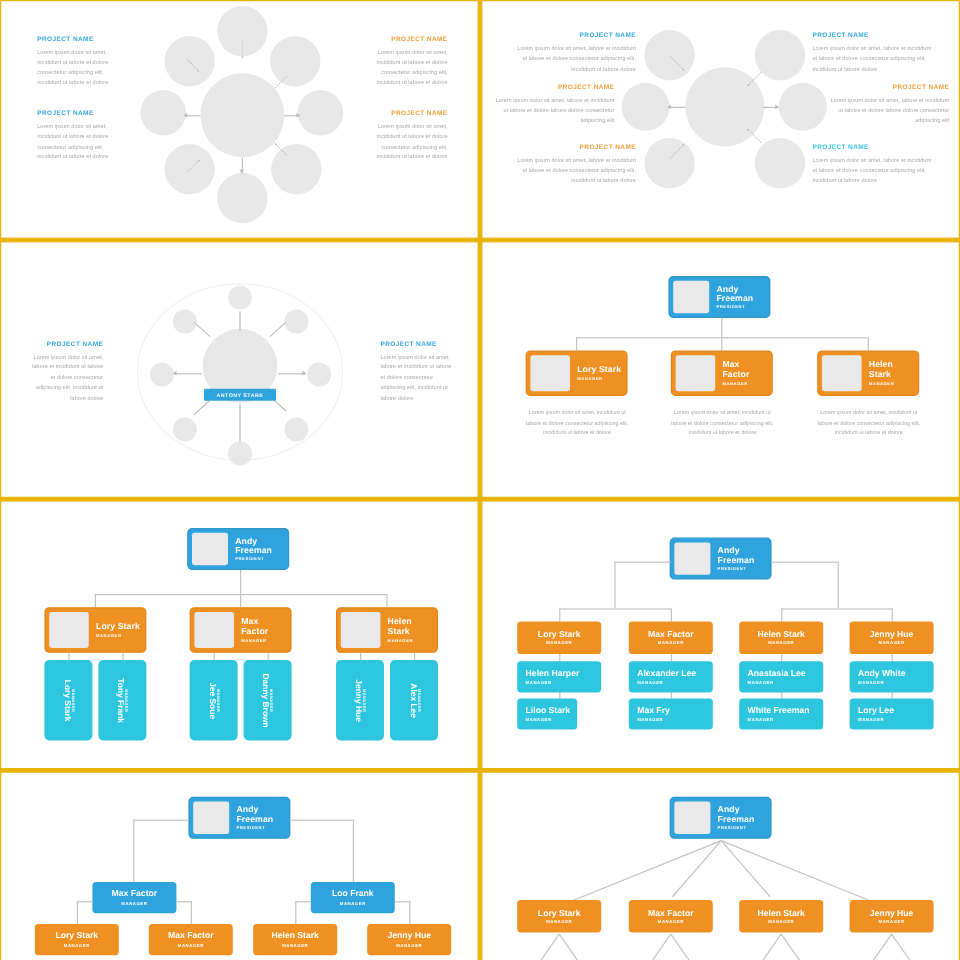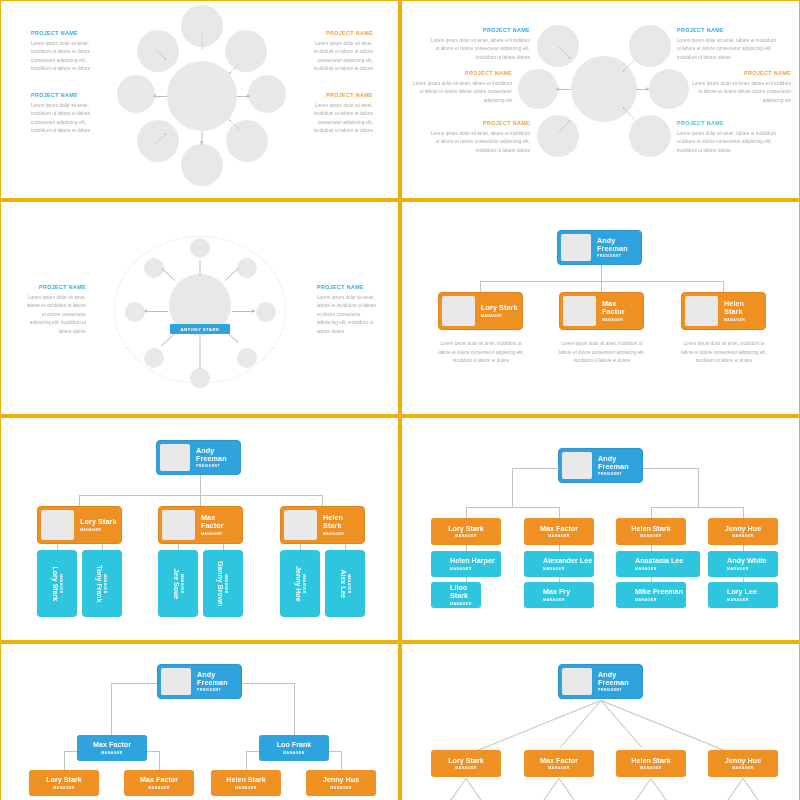--- a/index.html
+++ b/index.html
@@ -99,21 +99,21 @@
   .vbox .rl{font-size:3.2px;font-weight:700;letter-spacing:.4px;}
 
   .hbox{
     position:absolute;box-sizing:border-box;border-radius:3px;
     color:#fff;display:flex;flex-direction:column;
     align-items:center;justify-content:center;
   }
   .hbox.orange{background:#ef9122;}
   .hbox.teal{background:#2ec6de;}
   .hbox.blue{background:#2ea3dd;}
-  .hbox.lft{align-items:flex-start;padding-left:19px;}
+  .hbox.lft{align-items:flex-start;padding-left:7px;}
   .hbox .nm{font-size:7.2px;font-weight:700;line-height:1.1;}
   .hbox .rl{font-size:3.6px;font-weight:700;letter-spacing:.45px;margin-top:2px;}
 
   .ln{position:absolute;background:#c3c3c3;}
   .lnh{height:1px;} .lnv{width:1px;}
   .diag{position:absolute;background:#c3c3c3;height:1px;transform-origin:0 50%;}
 
   .cap{
     position:absolute;font-size:4.5px;line-height:1.9;
     color:#a8a8a8;text-align:center;
@@ -419,26 +419,26 @@
       <div class="rl">MANAGER</div>
     </div>
     <div class="hbox teal lft" style="left:122px;top:133px;width:70px;height:26px;">
       <div class="nm">Alexander Lee</div>
       <div class="rl">MANAGER</div>
     </div>
     <div class="hbox teal lft" style="left:122px;top:164px;width:70px;height:26px;">
       <div class="nm">Max Fry</div>
       <div class="rl">MANAGER</div>
     </div>
-    <div class="hbox teal lft" style="left:214px;top:133px;width:84px;height:26px;">
+    <div class="hbox teal lft" style="left:214px;top:133px;width:70px;height:26px;">
       <div class="nm">Anastasia Lee</div>
       <div class="rl">MANAGER</div>
     </div>
     <div class="hbox teal lft" style="left:214px;top:164px;width:70px;height:26px;">
-      <div class="nm">Mike Freeman</div>
+      <div class="nm">White Freeman</div>
       <div class="rl">MANAGER</div>
     </div>
     <div class="hbox teal lft" style="left:306px;top:133px;width:70px;height:26px;">
       <div class="nm">Andy White</div>
       <div class="rl">MANAGER</div>
     </div>
     <div class="hbox teal lft" style="left:306px;top:164px;width:70px;height:26px;">
       <div class="nm">Lory Lee</div>
       <div class="rl">MANAGER</div>
     </div>

